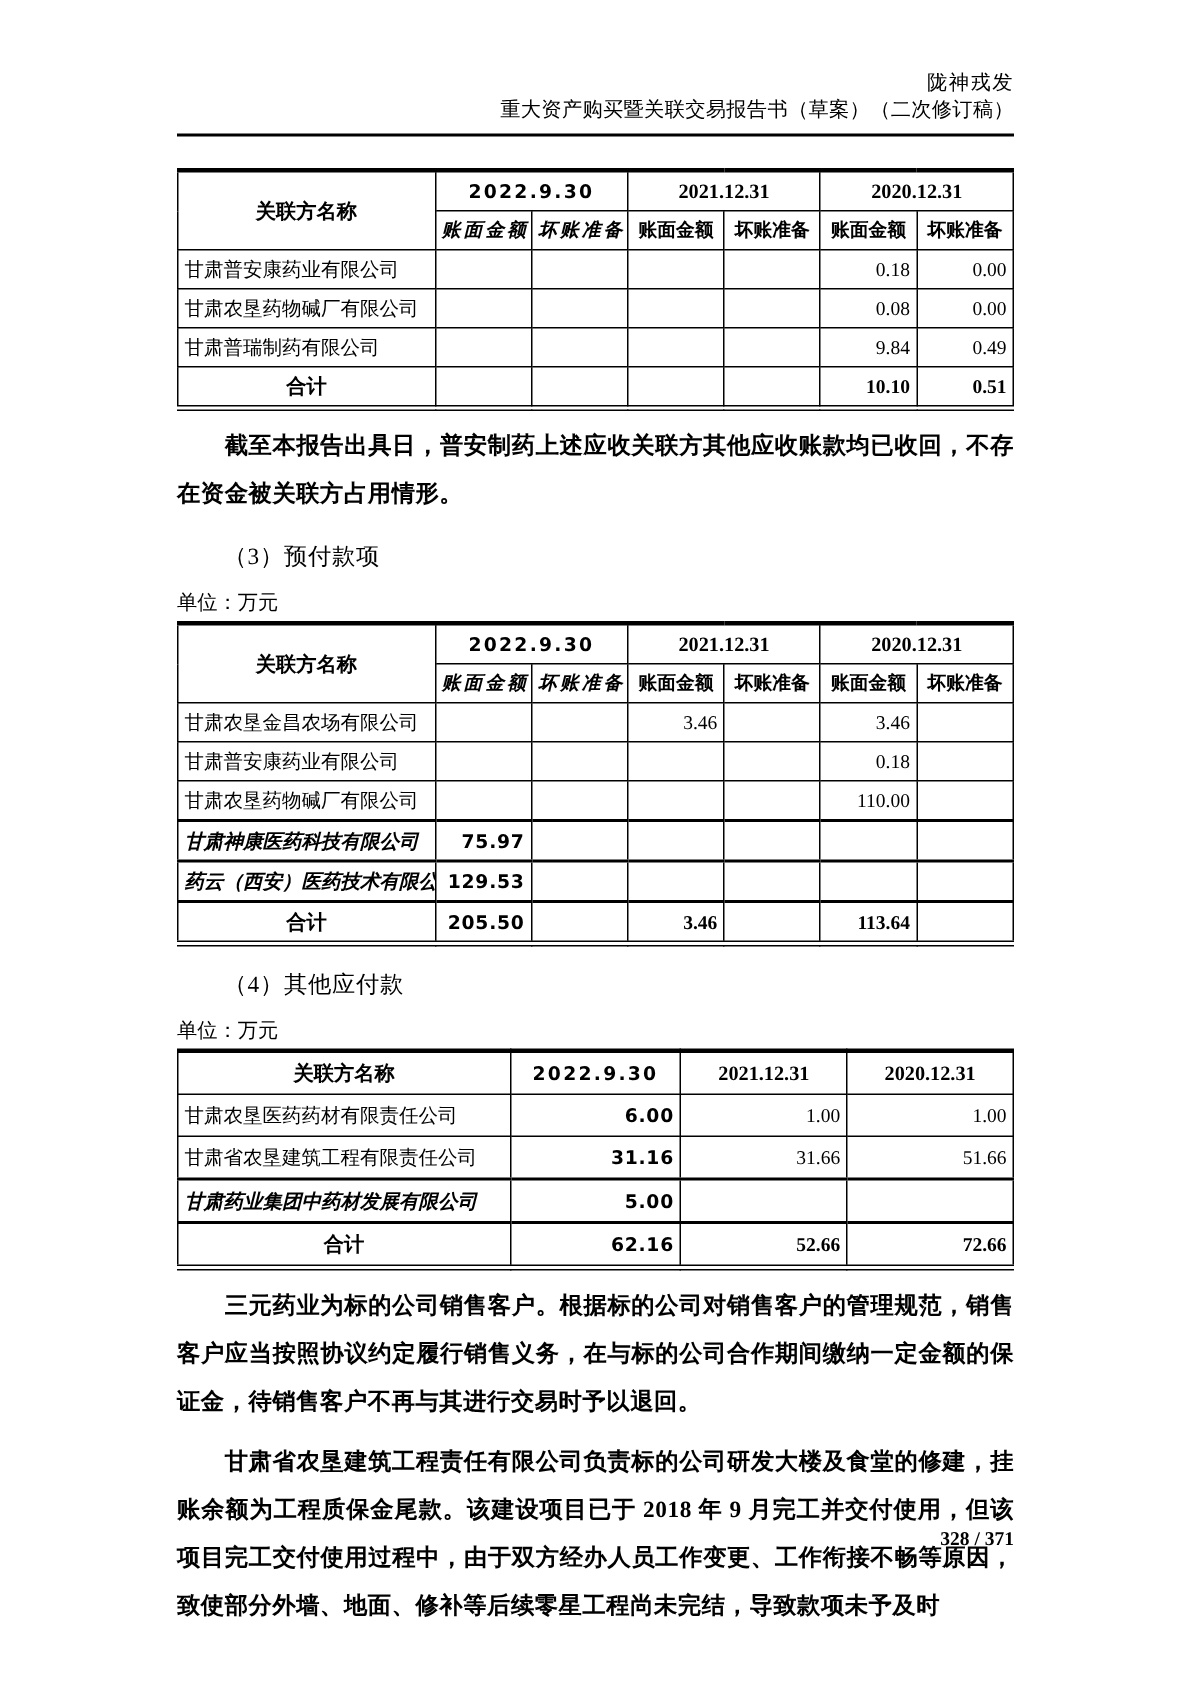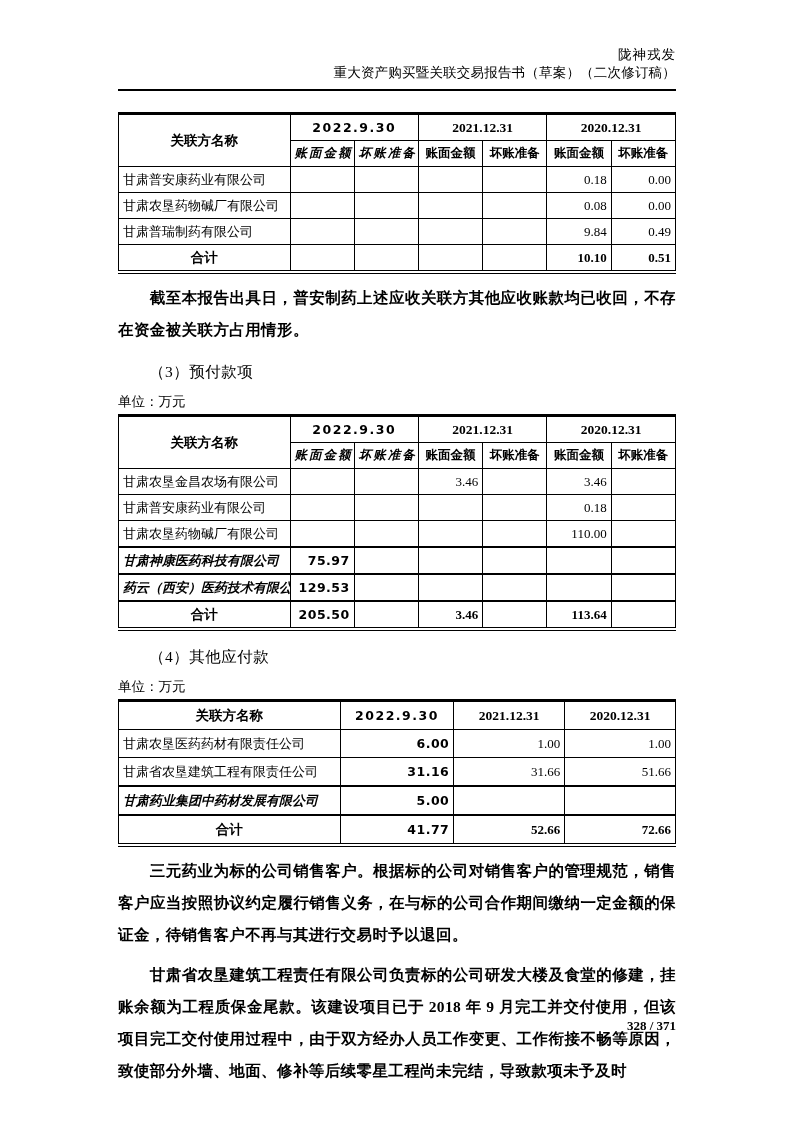--- a/index.html
+++ b/index.html
@@ -286,21 +286,21 @@
           <td class="val">51.66</td>
         </tr>
         <tr class="em thick">
           <td class="name">甘肃药业集团中药材发展有限公司</td>
           <td class="val v2022">5.00</td>
           <td class="val"></td>
           <td class="val"></td>
         </tr>
         <tr class="total thick">
           <td class="name">合计</td>
-          <td class="val v2022">41.77</td>
+          <td class="val v2022">62.16</td>
           <td class="val">52.66</td>
           <td class="val">72.66</td>
         </tr>
       </tbody>
     </table>
 
   <p class="para">三元药业为标的公司销售客户。根据标的公司对销售客户的管理规范，销售客户应当按照协议约定履行销售义务，在与标的公司合作期间缴纳一定金额的保证金，待销售客户不再与其进行交易时予以退回。</p>
 
   <p class="para">甘肃省农垦建筑工程责任有限公司负责标的公司研发大楼及食堂的修建，挂账余额为工程质保金尾款。该建设项目已于 2018 年 9 月完工并交付使用，但该项目完工交付使用过程中，由于双方经办人员工作变更、工作衔接不畅等原因，致使部分外墙、地面、修补等后续零星工程尚未完结，导致款项未予及时</p>
 

